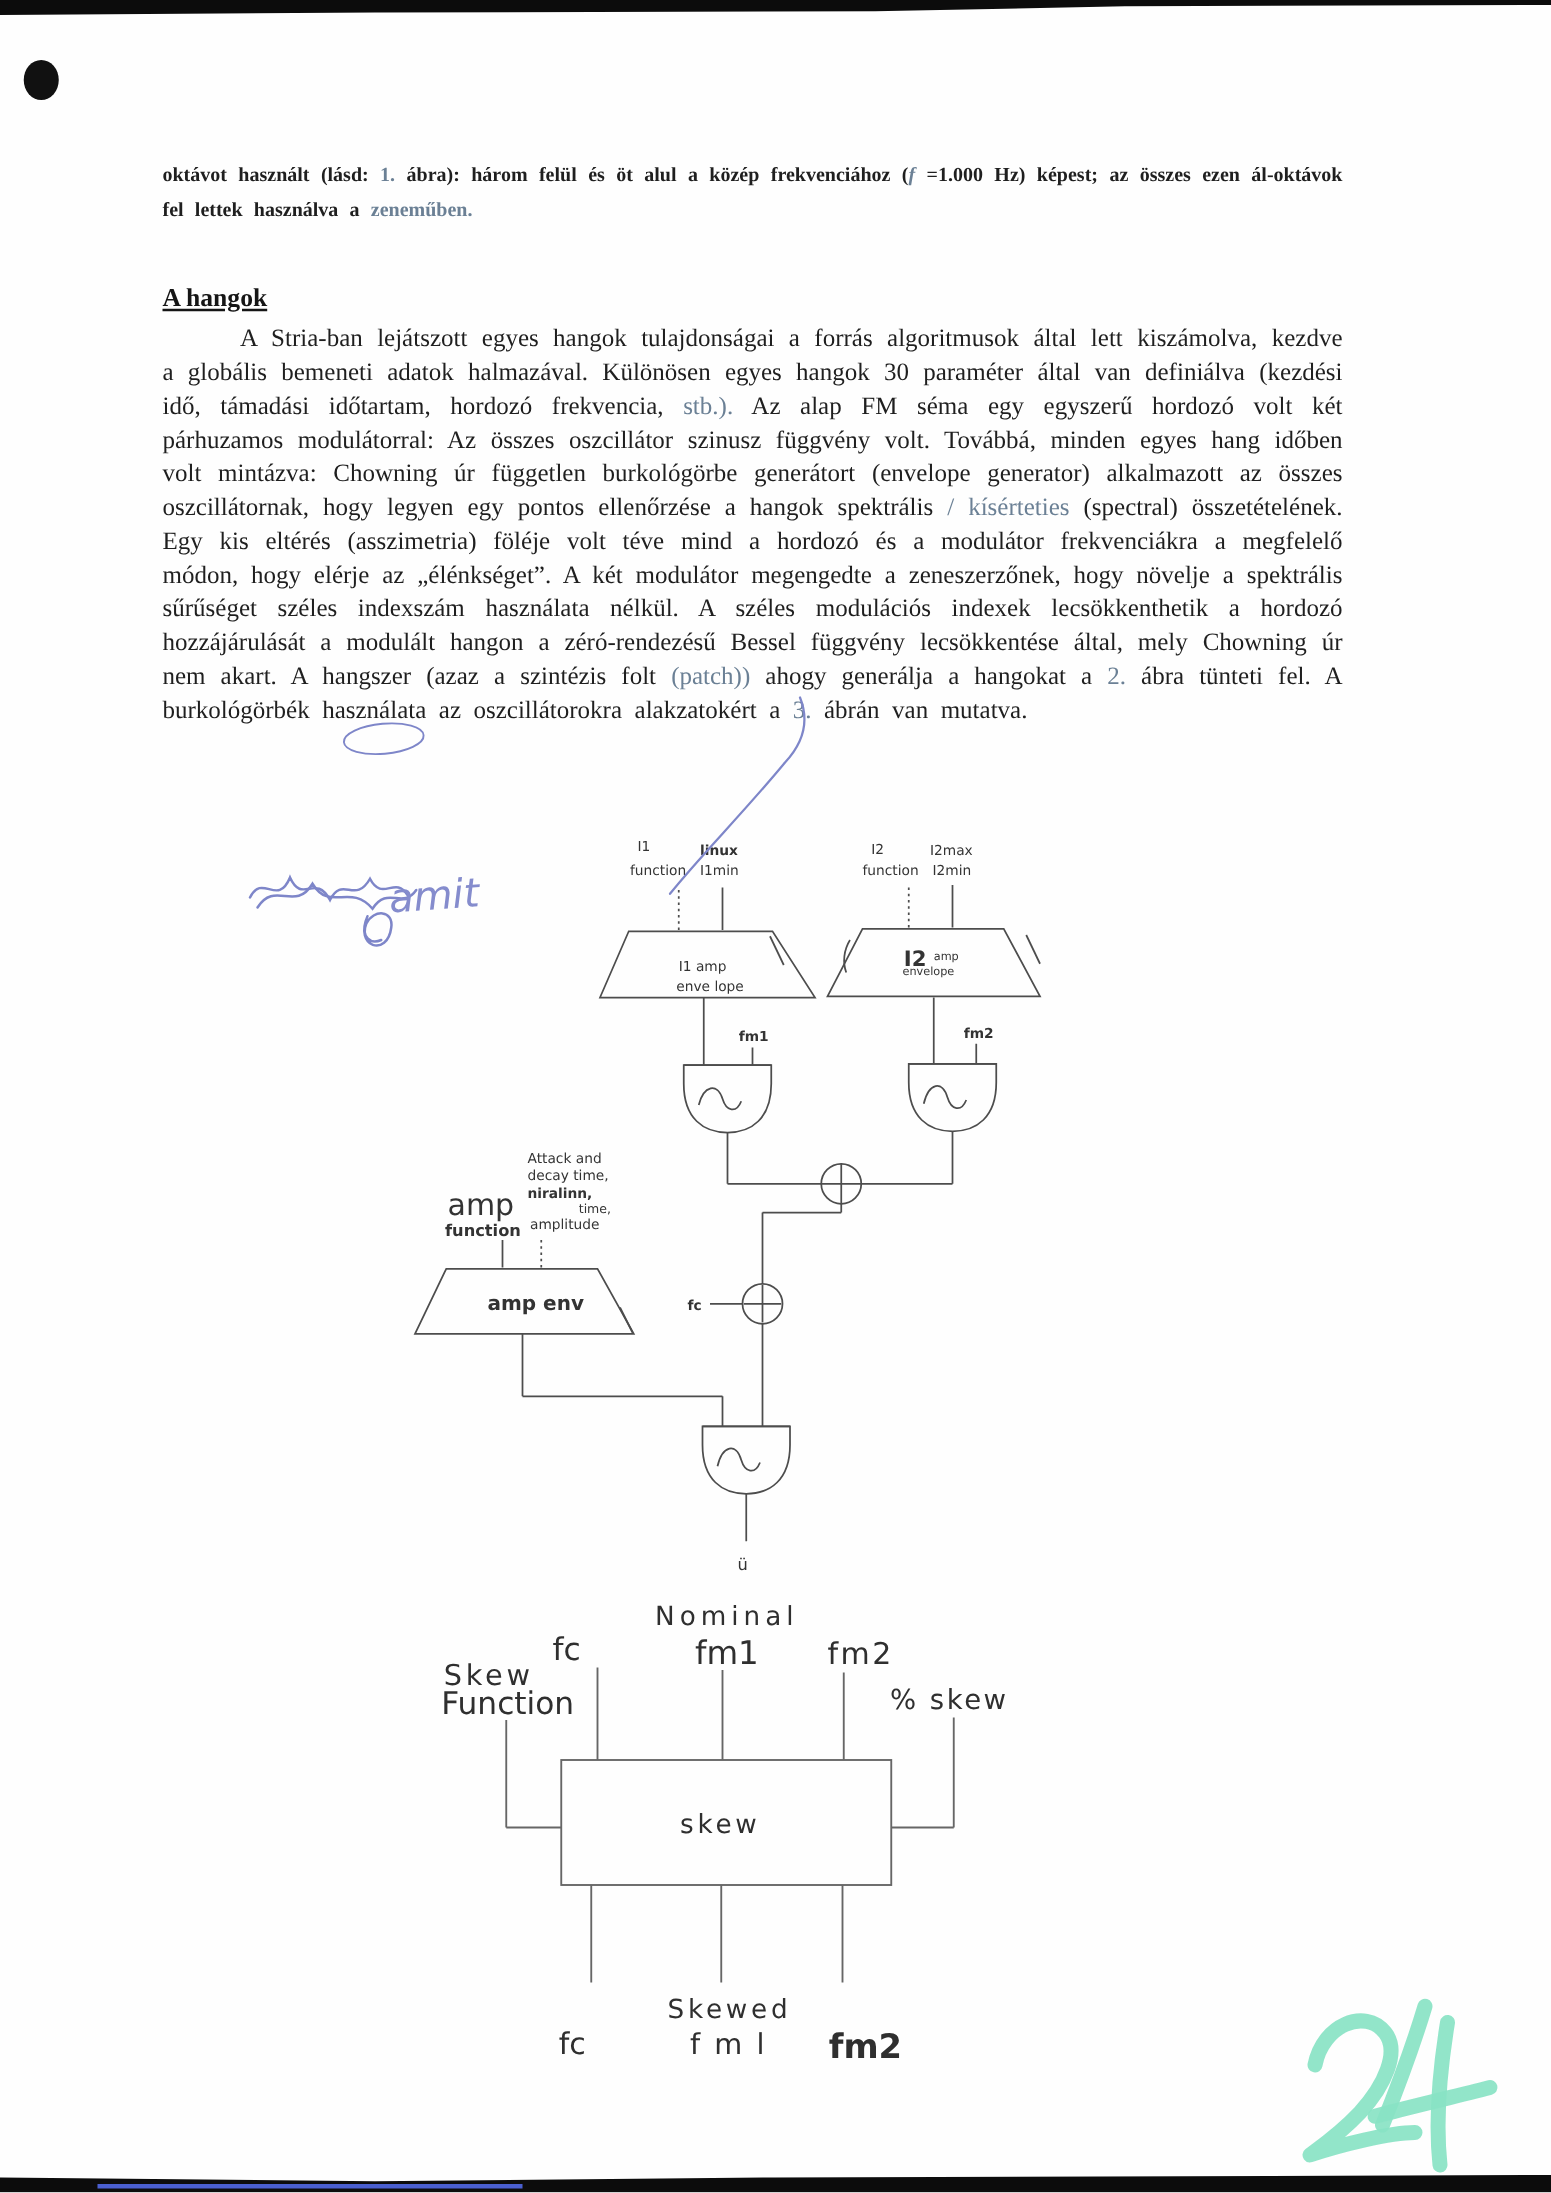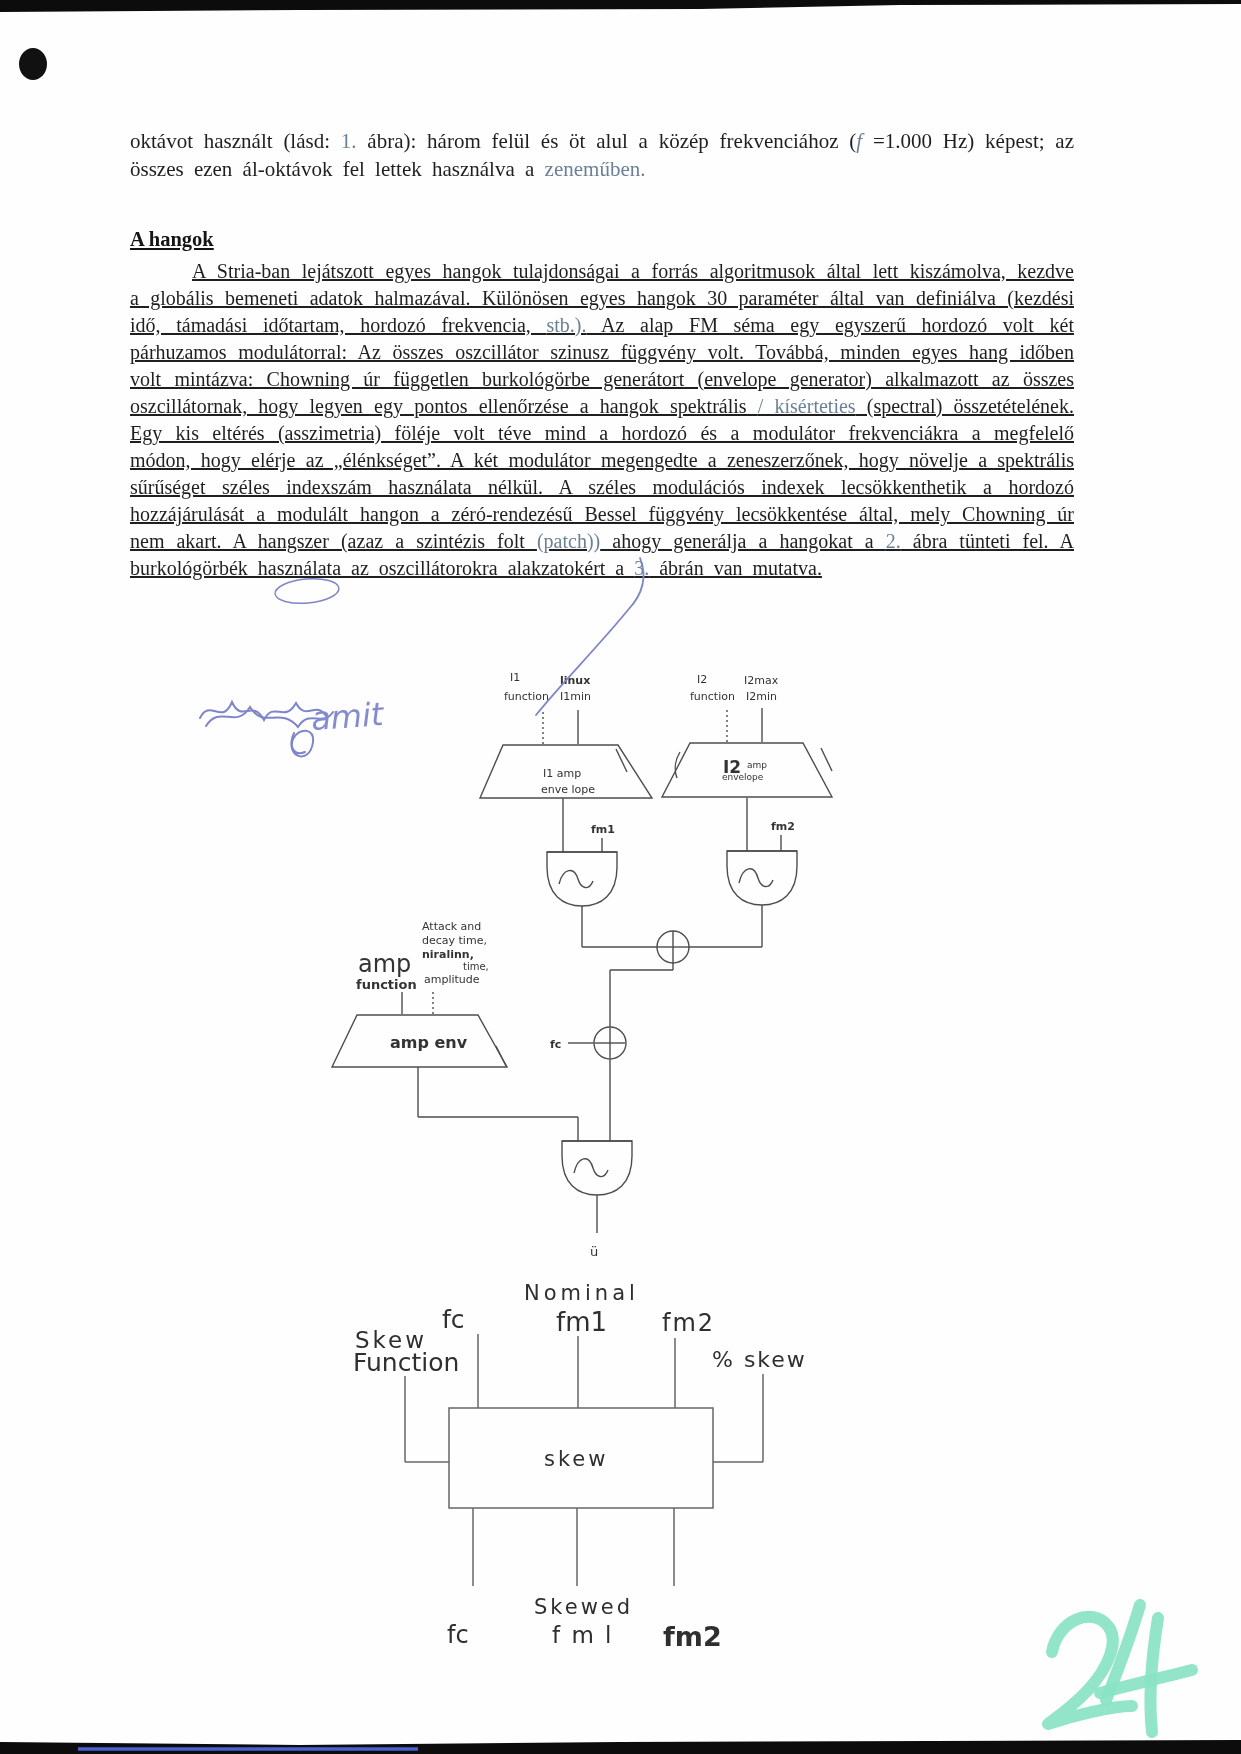--- a/index.html
+++ b/index.html
@@ -1,21 +1,21 @@
 <!DOCTYPE html>
 <html><head>
 <meta charset="utf-8">
 <style>
   html,body{margin:0;padding:0;background:#e8e8e8;}
   #page{position:relative;width:1241px;height:1754px;background:#fefefe;overflow:hidden;
         font-family:"Liberation Serif", serif;}
   .textblock{position:absolute;color:#1f1f1f;text-align:justify;}
-  #intro{left:130px;top:127px;width:944px;font-size:21px;line-height:28px;word-spacing:5px;}
+  #intro{left:130px;top:127px;width:944px;font-size:16px;line-height:28px;word-spacing:5px;font-weight:bold;}
   #heading{position:absolute;left:130px;top:228px;font-size:20.5px;font-weight:bold;color:#151515;text-decoration:underline;}
-  #bodypara{left:130px;top:258px;width:944px;font-size:20px;line-height:27px;word-spacing:5px;text-indent:62px;text-decoration:underline;}
+  #bodypara{left:130px;top:258px;width:944px;font-size:20px;line-height:27px;word-spacing:5px;text-indent:62px;}
   .muted{color:#6b8095;}
   svg{position:absolute;overflow:visible;}
   .diag line,.diag path,.diag polygon,.diag rect,.diag circle,.diag ellipse{
     stroke:#4d4d4d;fill:none;stroke-width:1.4;}
   .diag text{fill:#333;font-family:"DejaVu Sans", sans-serif;stroke:none;}
   .fig3 line,.fig3 rect{stroke:#666;fill:none;stroke-width:1.5;}
   .fig3 text{fill:#2f2f2f;font-family:"DejaVu Sans", sans-serif;stroke:none;}
   .pen path,.pen ellipse{stroke:#7e86c9;fill:none;stroke-linecap:round;}
   .pen text{fill:#858ccd;font-family:"DejaVu Sans", sans-serif;font-style:italic;stroke:none;}
   .green path{stroke:#89e3c4;fill:none;stroke-width:12;stroke-linecap:round;stroke-linejoin:round;opacity:.92;}

